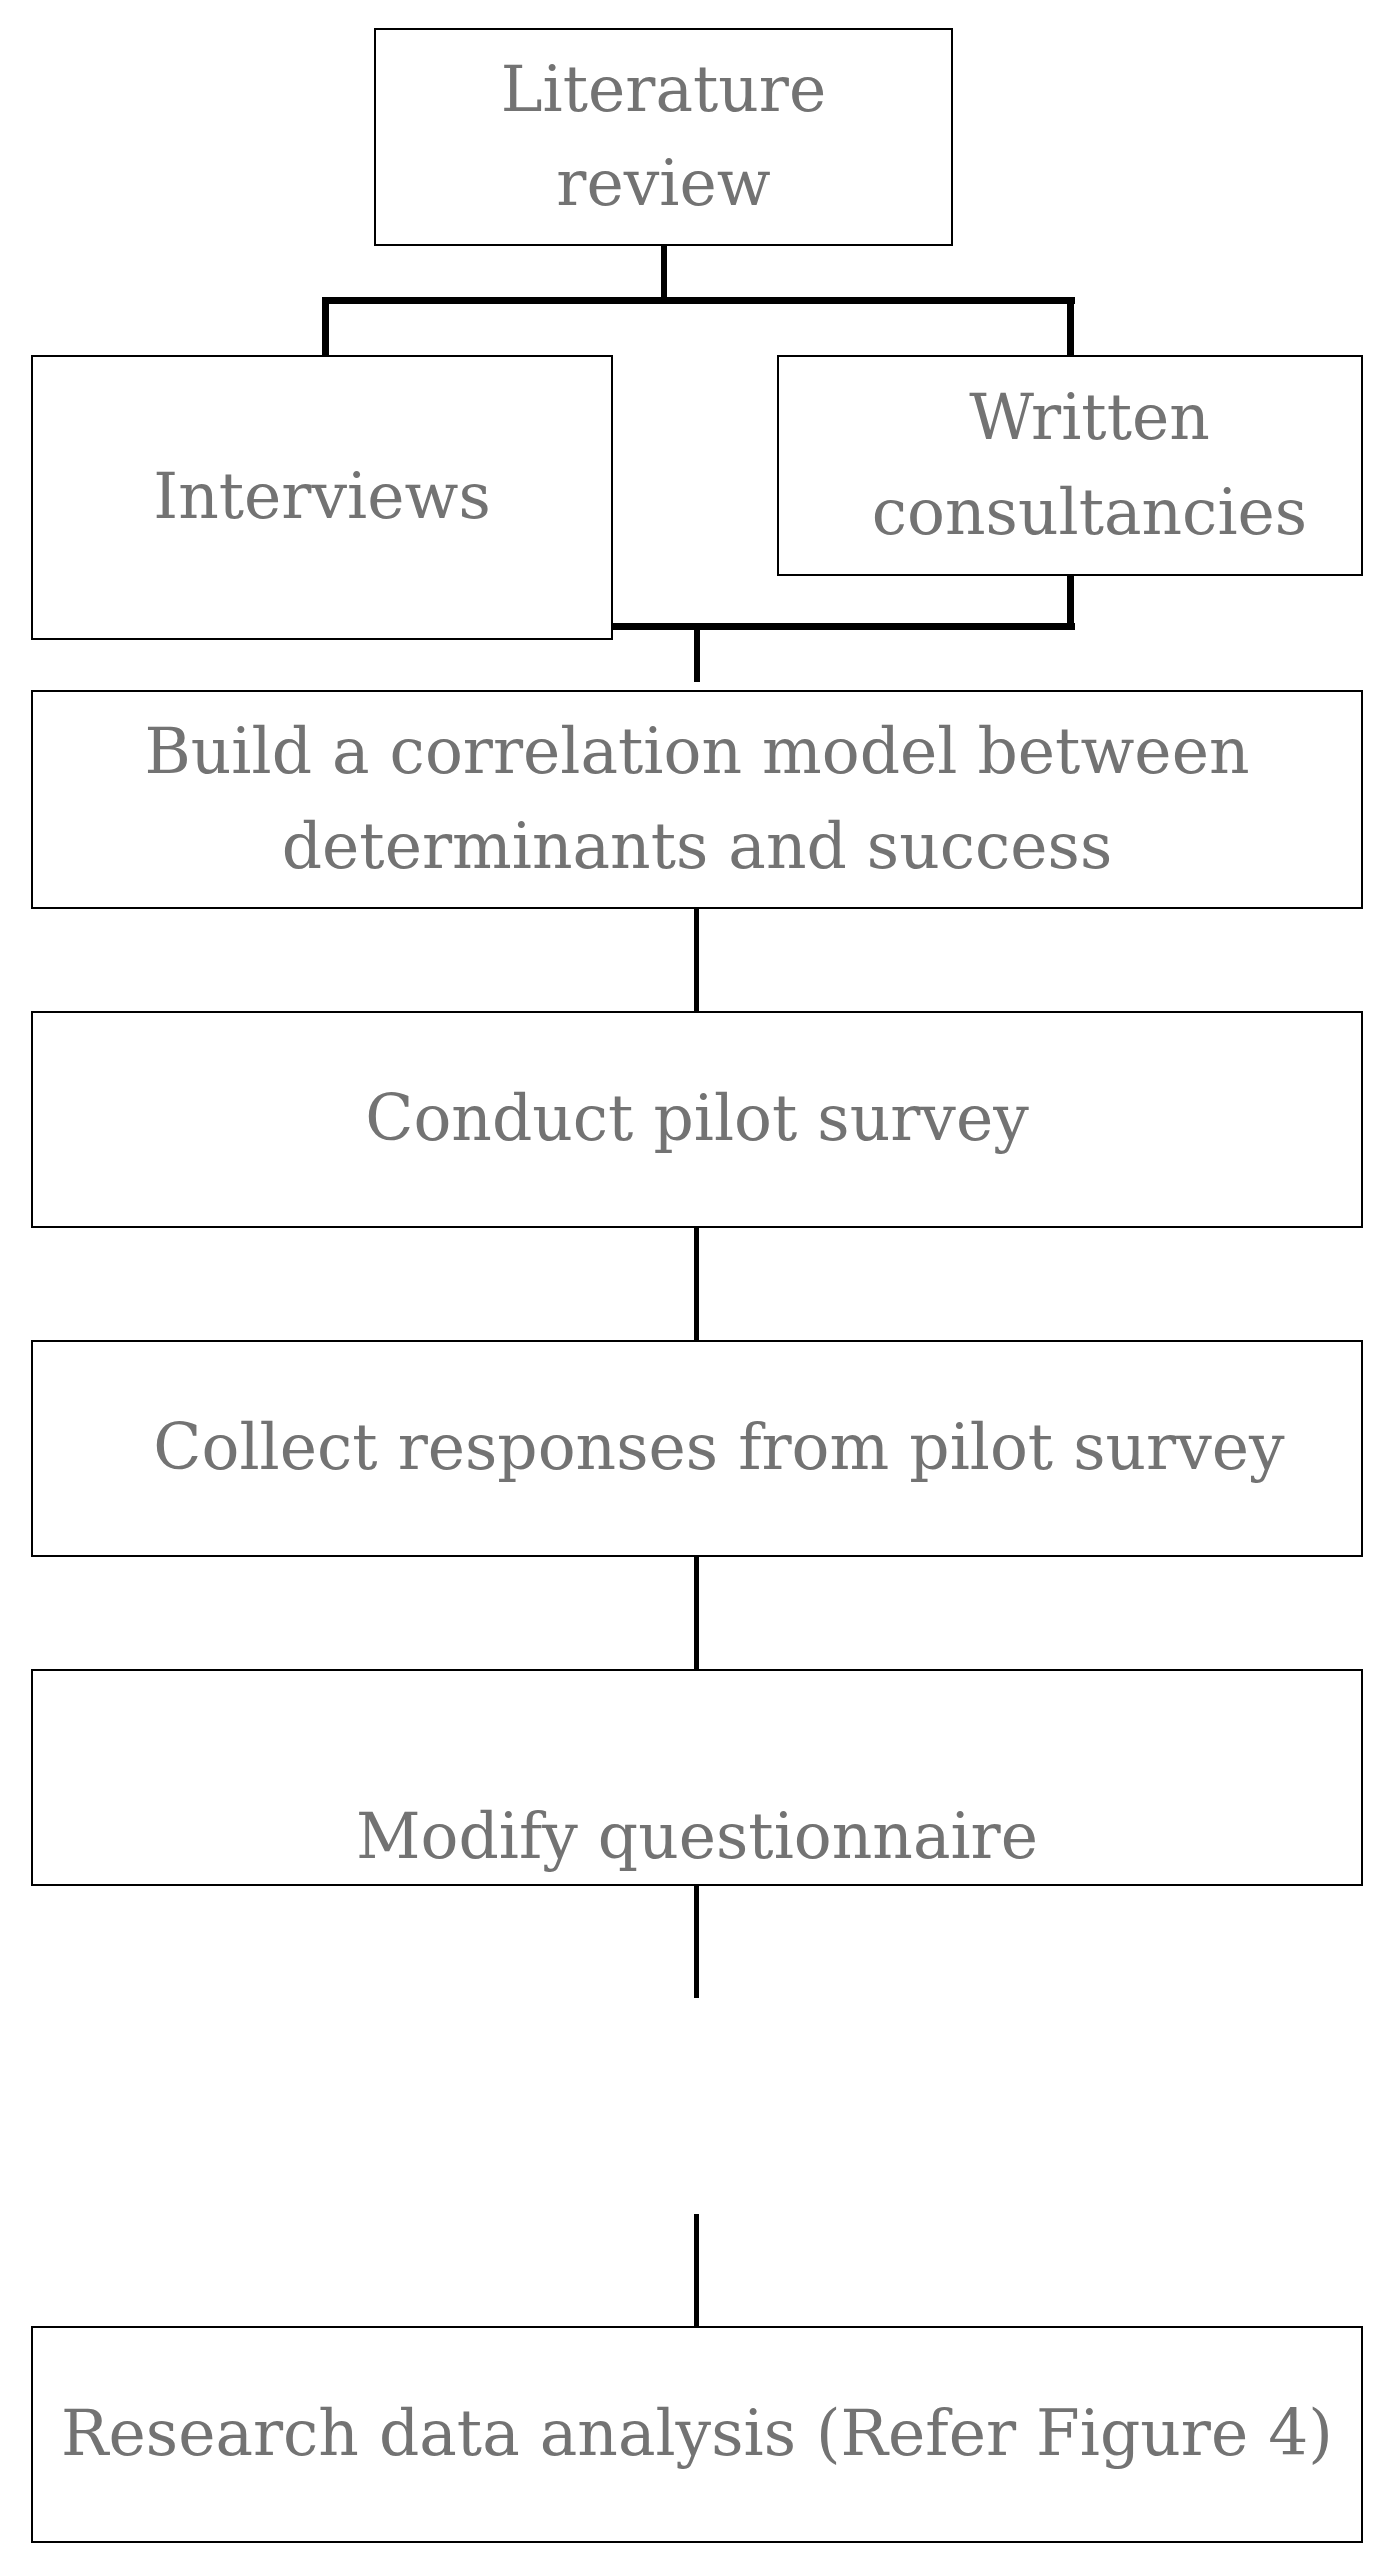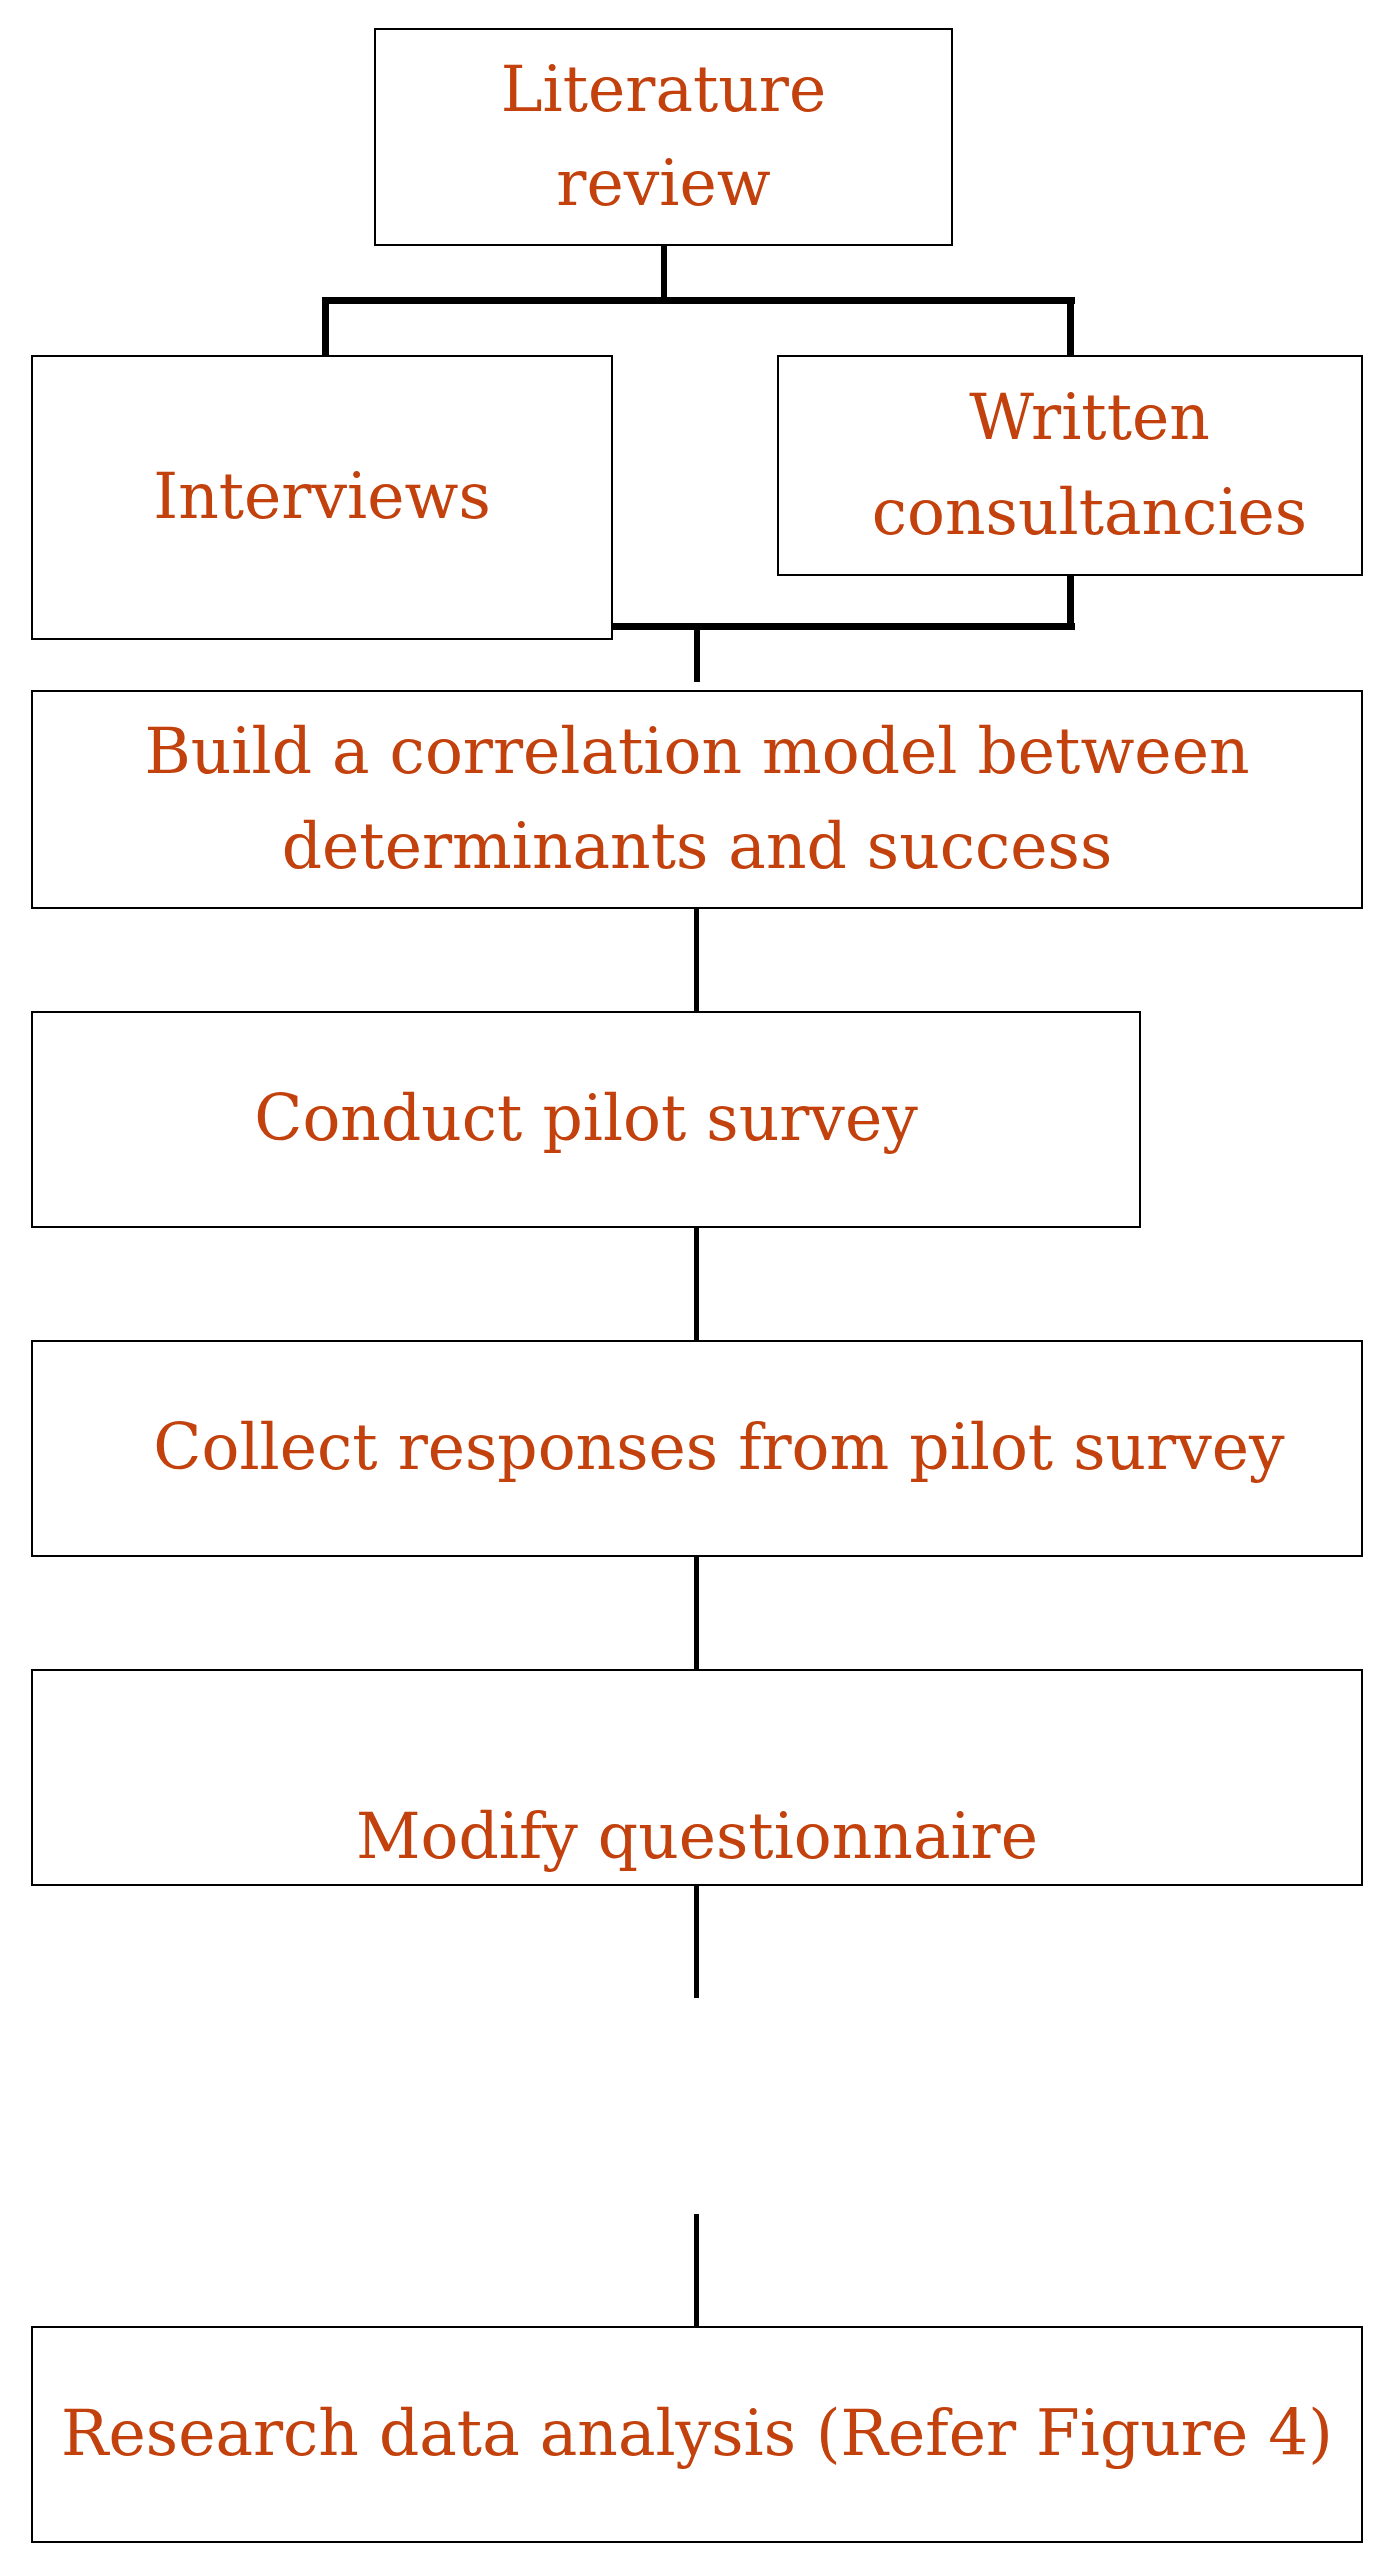--- a/index.html
+++ b/index.html
@@ -22,33 +22,33 @@
     border: 2.7px solid #000000;
     display: flex;
     align-items: center;
     justify-content: center;
     text-align: center;
   }
   .node-label {
     white-space: pre-line;
     font-size: 63px;
     line-height: 1.5;
-    color: #c2410c;
+    color: #737373;
   }
   .line {
     position: absolute;
     background: #000000;
   }
 
   
   #node-literature-review   { left: 374px; top: 28px;   width: 579px;  height: 218px; }
   #node-interviews          { left: 31px;  top: 355px;  width: 582px;  height: 285px; }
   #node-written-consultancies{ left: 777px; top: 355px; width: 586px;  height: 221px; padding-left: 39px; }
   #node-build-model         { left: 31px;  top: 682px;  width: 1332px; height: 219px; margin-top: 8px; }
-  #node-pilot-survey        { left: 31px;  top: 1011px; width: 1110px; height: 217px; }
+  #node-pilot-survey        { left: 31px;  top: 1011px; width: 1332px; height: 217px; }
   #node-collect-responses   { left: 31px;  top: 1340px; width: 1332px; height: 217px; padding-left: 44px; }
   #node-modify-questionnaire{ left: 31px;  top: 1669px; width: 1332px; height: 217px; align-items: flex-end; }
   #node-mass-survey         { left: 31px;  top: 1997px; width: 1332px; height: 217px; }
   #node-data-analysis       { left: 31px;  top: 2326px; width: 1332px; height: 217px; }
 
   
   
   #line-lit-stub       { left: 661px;  top: 246px;  width: 6.3px;   height: 55px; }
   
   #line-branch-top     { left: 322px;  top: 297px;  width: 753px; height: 7.1px; }

